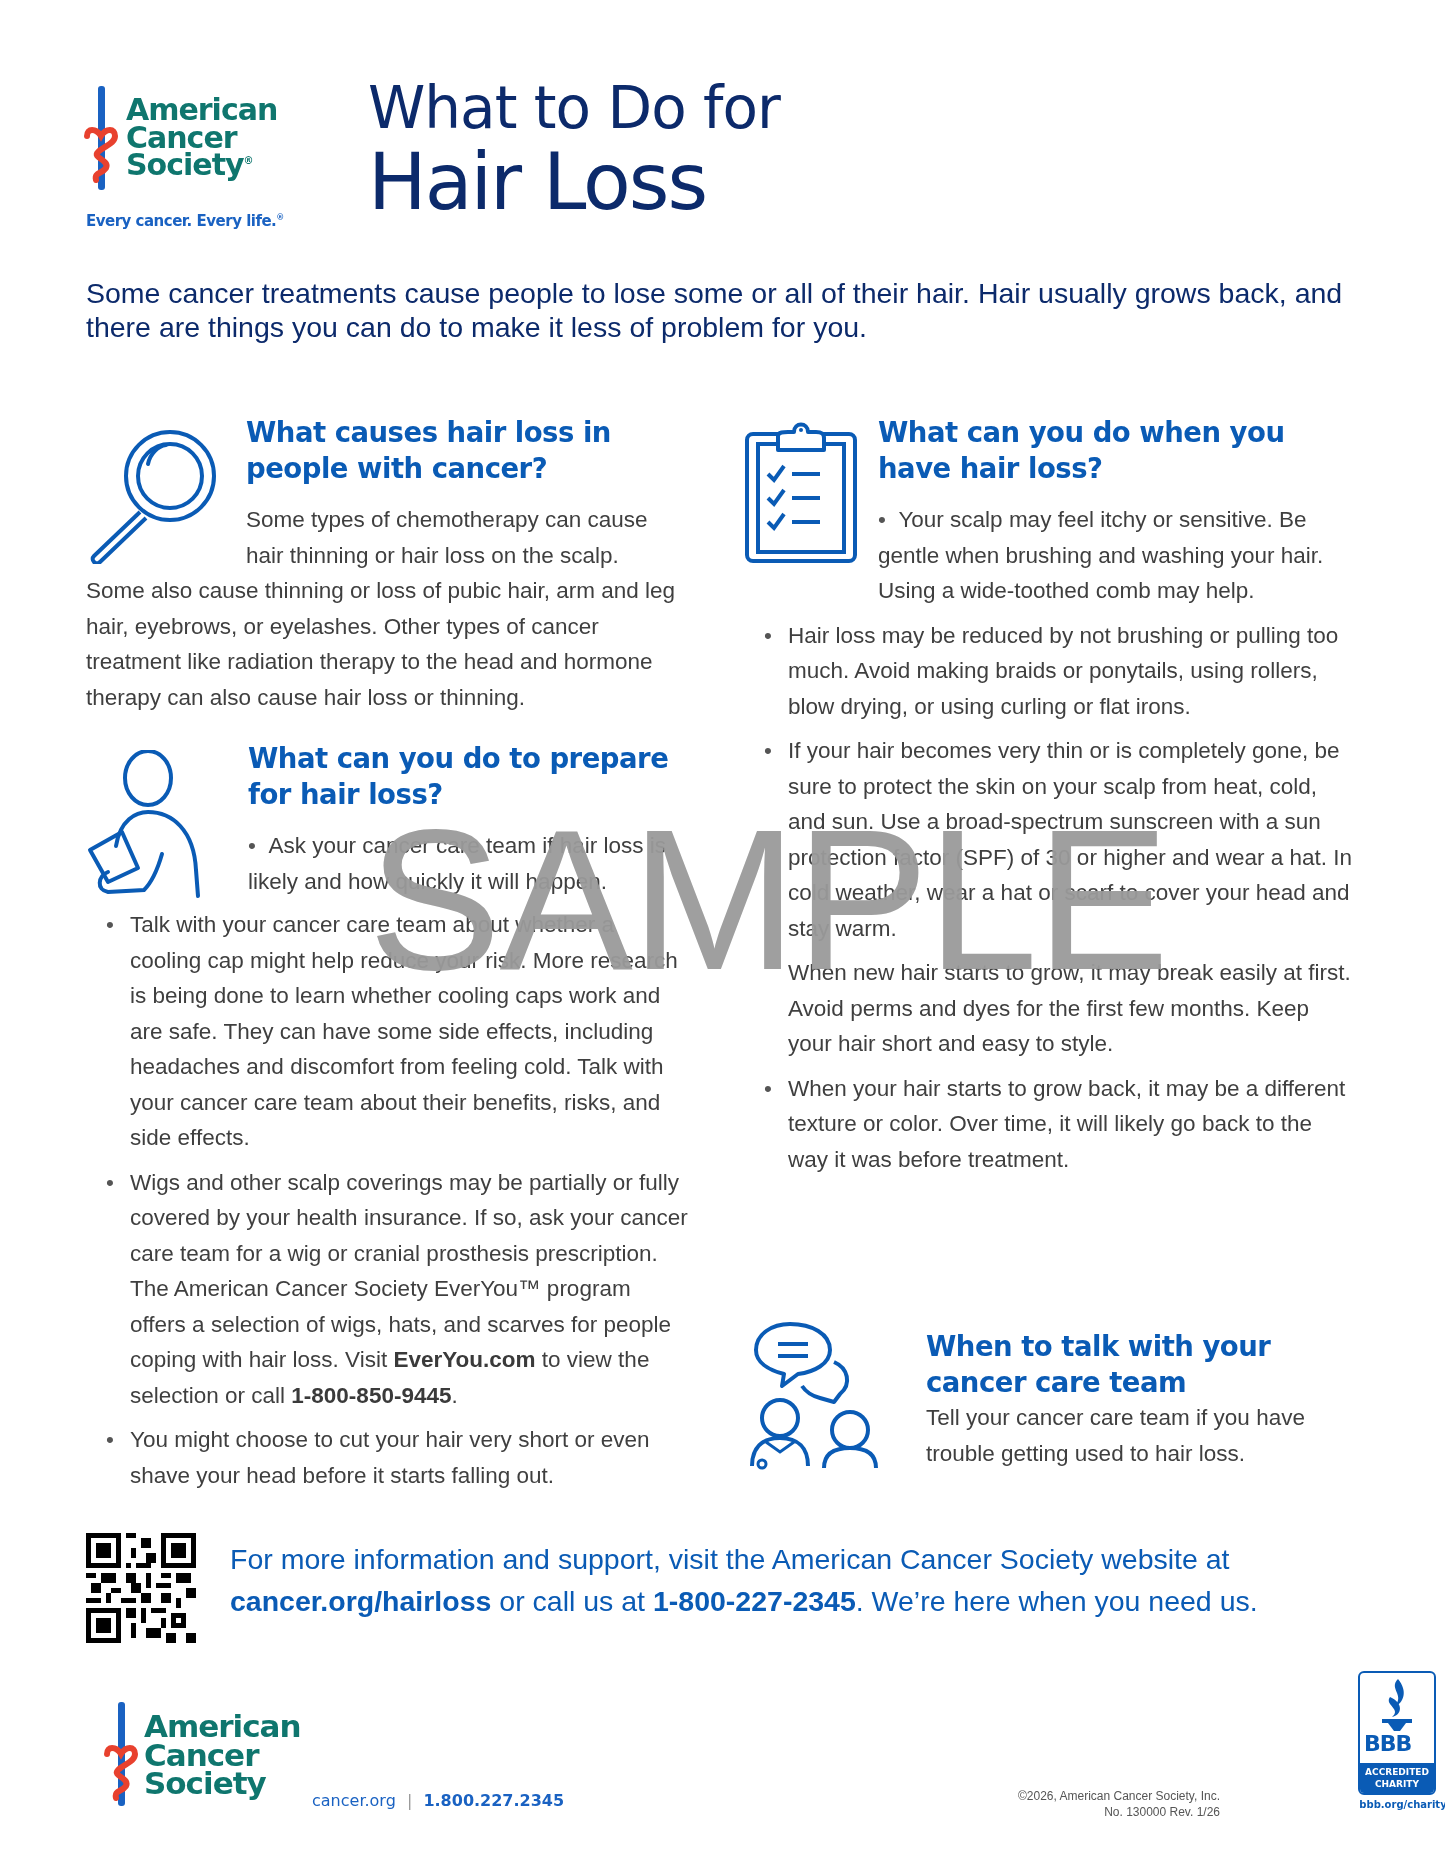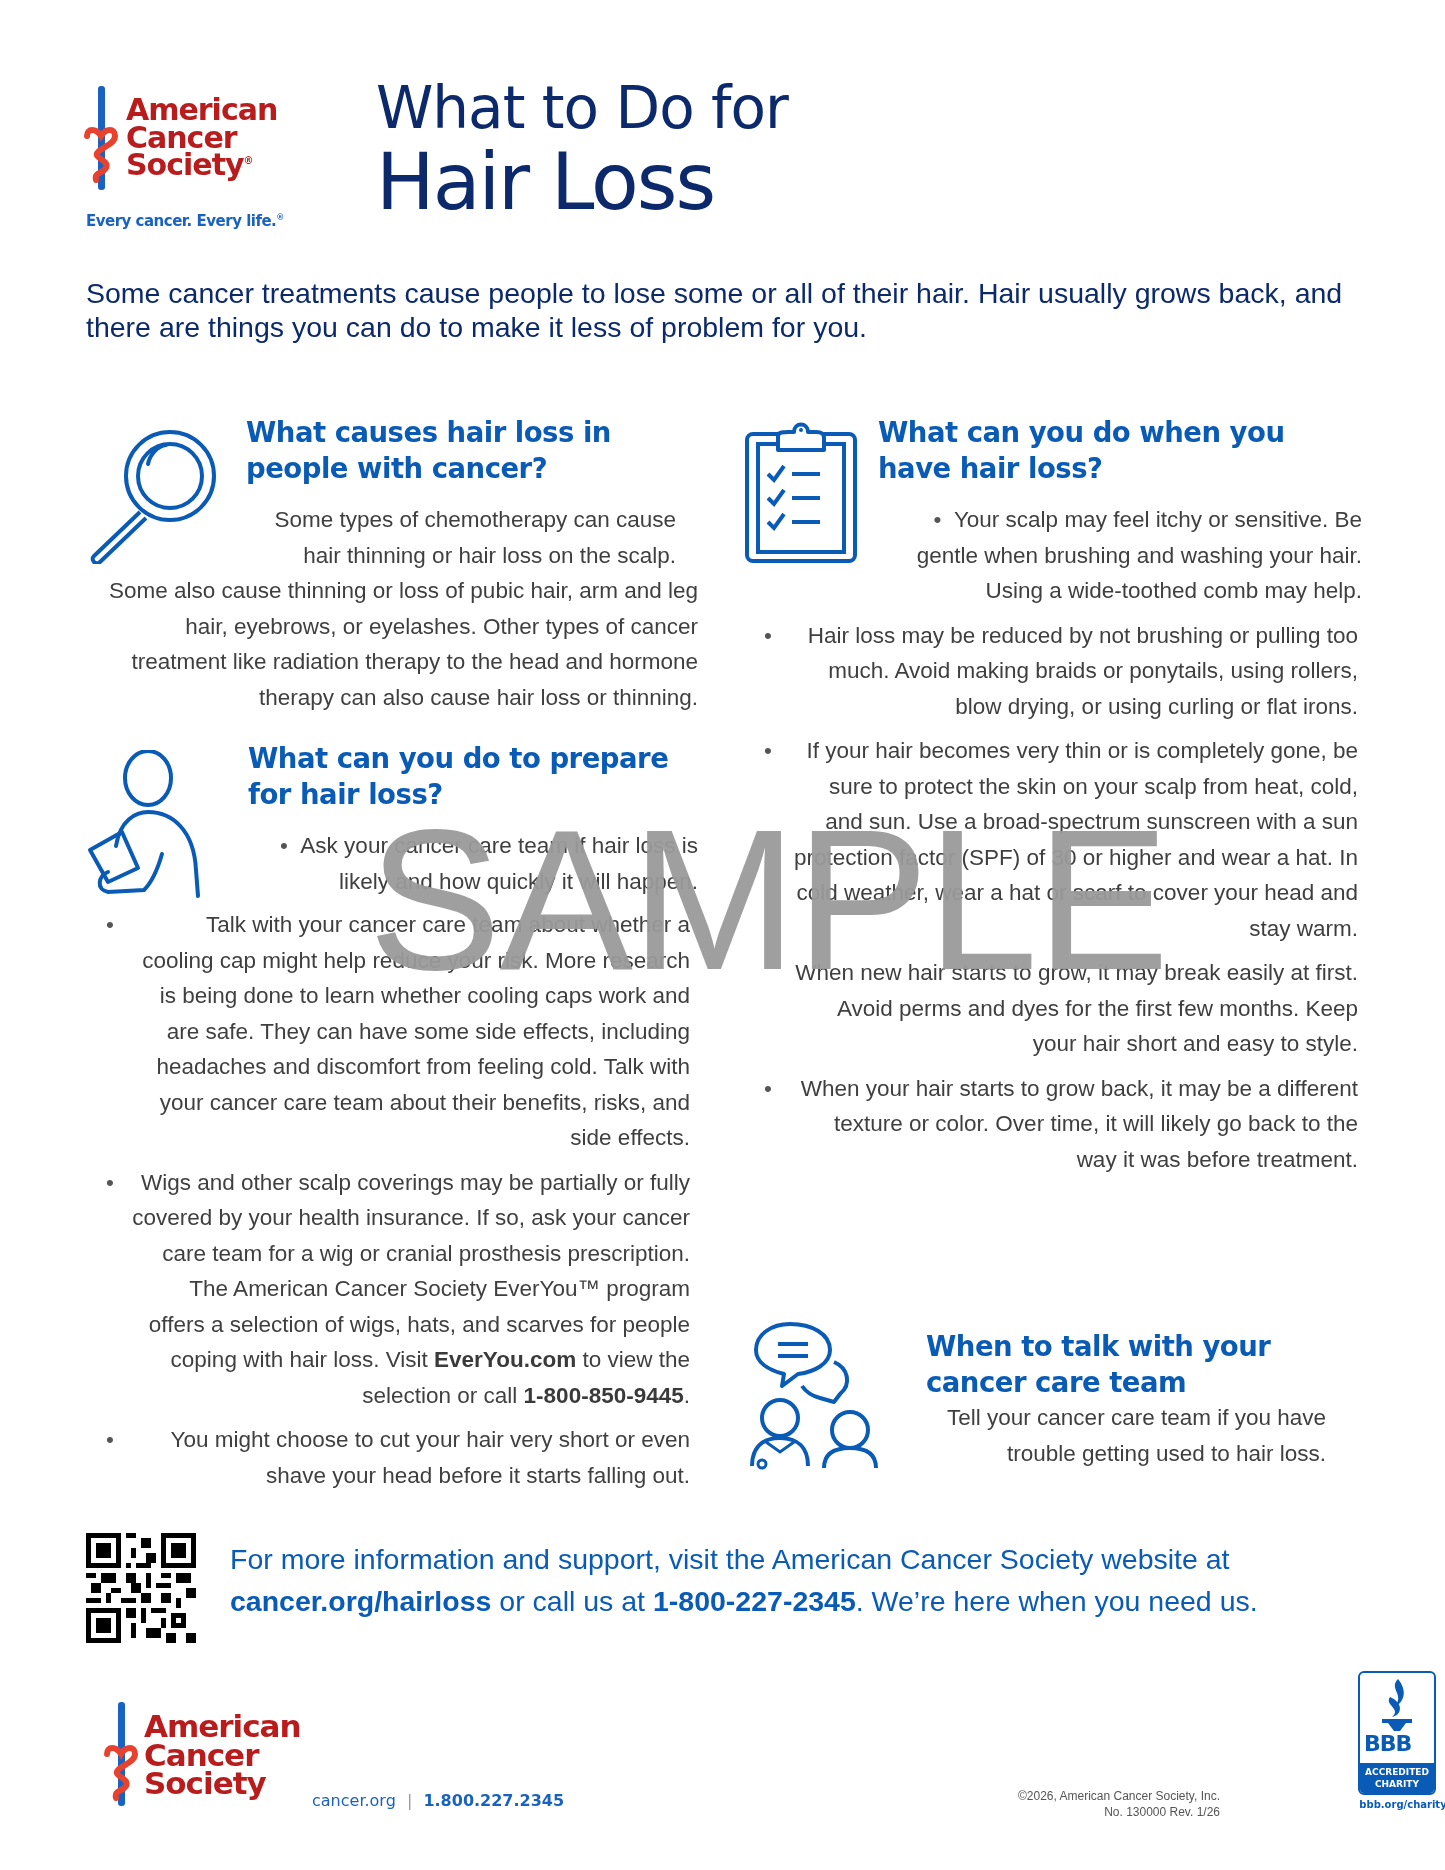--- a/index.html
+++ b/index.html
@@ -1,25 +1,25 @@
 <!DOCTYPE html>
 <html><head>
 <meta charset="utf-8">
 <style>
   html, body { margin: 0; padding: 0; background: #ffffff; }
   body { width: 1445px; height: 1870px; position: relative; overflow: hidden;
          font-family: "Liberation Sans", sans-serif; color: #3d3d3d; }
   .abs { position: absolute; }
-  .logo-text { font-family: "DejaVu Sans", sans-serif; font-weight: bold; color: #b91c1c;
+  .logo-text { font-family: "DejaVu Sans", sans-serif; font-weight: bold; color: #0f766e;
                line-height: 0.92; letter-spacing: -1px; }
   .title-1 { font-family: "DejaVu Sans", sans-serif; font-weight: normal; color: #0c2a6b; font-size: 58px; letter-spacing: -1px; }
   .title-2 { font-family: "DejaVu Sans", sans-serif; font-weight: normal; color: #0c2a6b; font-size: 78px; letter-spacing: -2px; }
   .intro { font-size: 28.5px; line-height: 34px; color: #0c2a6b; }
   h2.sec { margin: 0; font-family: "DejaVu Sans", sans-serif; font-weight: bold; font-size: 27.5px; line-height: 36px; color: #0a5bb5; letter-spacing: -0.5px; }
-  .body { font-size: 22.5px; line-height: 35.5px; color: #3f3f3f; text-align: right; }
+  .body { font-size: 22.5px; line-height: 35.5px; color: #3f3f3f; }
   .bullet { position: relative; padding-left: 24px; margin-bottom: 9px; }
   .bullet::before { content: "•"; position: absolute; left: 0; top: 0; color: #555; }
   .bullet.noleft::before { content: ""; }
   b { font-weight: bold; color: #3a3a3a; }
   .footer-cta { font-size: 28.5px; line-height: 42px; color: #0a5bb5; }
   .footer-cta b { color: #0a5bb5; }
   .watermark { font-family: "Liberation Sans", sans-serif; font-size: 200px; color: #9a9a9a; opacity: 0.95; letter-spacing: -2px; pointer-events: none; }
   .small { font-size: 12px; color: #555; text-align: right; line-height: 16px; }
   .icon svg { display: block; }
 </style>
@@ -36,21 +36,21 @@
   <div class="abs logo-text" style="left:42px; top:12px; font-size:30px;">
     <div>American</div>
     <div>Cancer</div>
     <div><span>Society</span><sup style="font-size:10px;">®</sup></div>
   </div>
   <div class="abs" style="left:2px; top:128px; font-family:'DejaVu Sans',sans-serif; font-weight:bold; font-size:15px; color:#1a62c2; white-space:nowrap; letter-spacing:-0.5px;">
     <span>Every cancer. Every life.</span><sup style="font-size:8px;">®</sup>
   </div>
 </div>
 
-<div class="abs" style="left:376px; top:74px;">
+<div class="abs" style="left:368px; top:74px;">
   <div class="title-1" style="line-height:68px;">What to Do for</div>
   <div class="title-2" style="line-height:80px;">Hair Loss</div>
 </div>
 
 <div class="abs intro" style="left:86px; top:276px; width:1270px;">Some cancer treatments cause people to lose some or all of their hair. Hair usually grows back, and there are things you can do to make it less of problem for you.</div>
 
 <div class="abs" style="left:86px; top:410px; width:612px;">
   <div class="icon abs" style="left:0; top:8px;">
     <svg width="140" height="146" viewBox="0 0 140 146">
       <circle cx="84" cy="58" r="44" fill="none" stroke="#0a5bb5" stroke-width="4"></circle>

